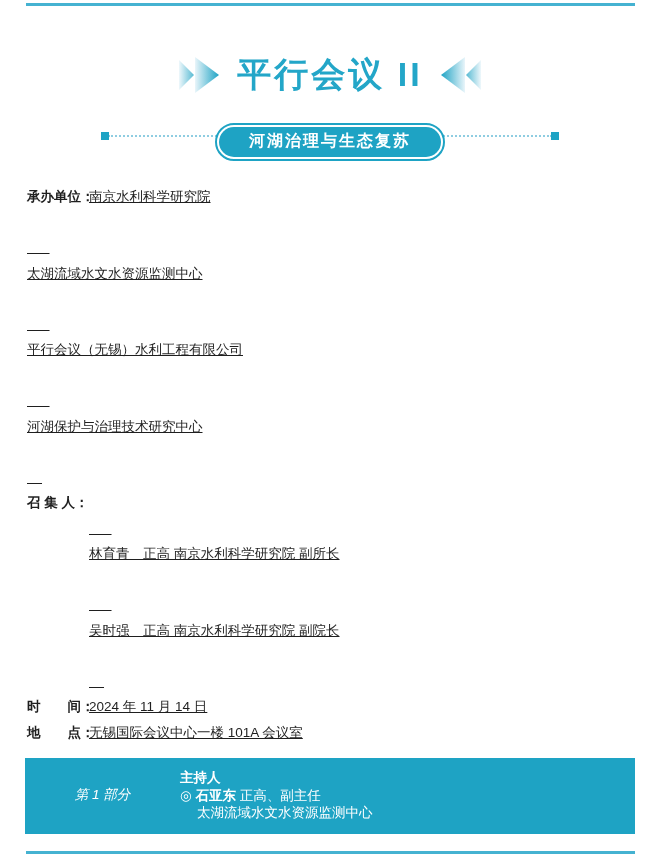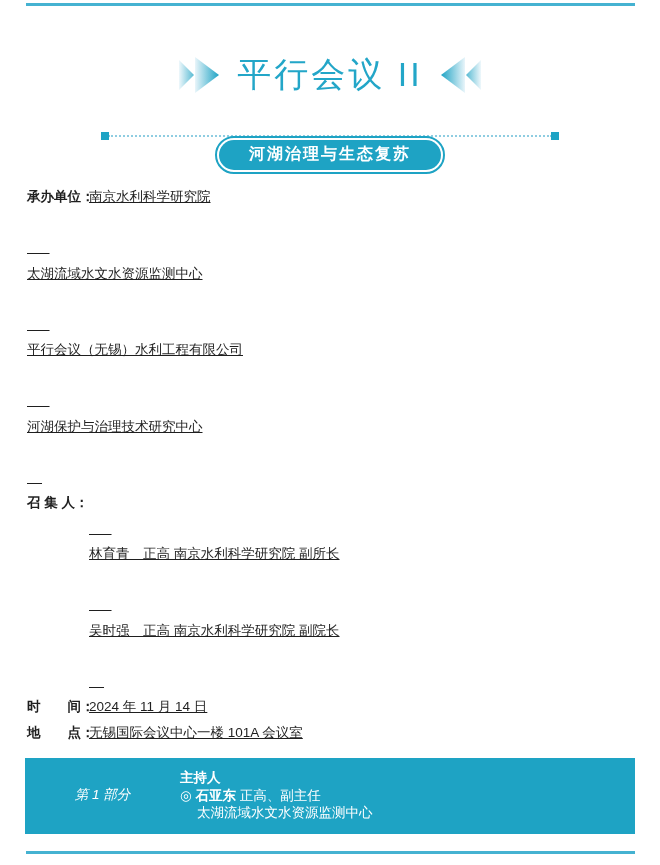--- a/index.html
+++ b/index.html
@@ -7,29 +7,29 @@
     width:660px; height:865px; background:#ffffff; position:relative;
     font-family:"Liberation Sans","DejaVu Sans",sans-serif;
     color:#1f1f1f; overflow:hidden;
   }
   .rule { position:absolute; left:26px; width:609px; height:3px; background:#45b2d1; }
   .rule-top { top:3px; }
   .rule-bottom { top:851px; }
 
   
   .title-row { padding-top:52px; display:flex; align-items:center; justify-content:center; gap:16px; }
-  .main-title { font-size:34px; font-weight:normal; color:#23a6c8; letter-spacing:3px; white-space:pre; }
+  .main-title { font-size:34px; font-weight:bold; color:#23a6c8; letter-spacing:3px; white-space:pre; }
   .chev { display:block; }
 
   
   .badge-wrap { position:relative; margin-top:22px; height:34px; }
   .badge-dots { position:absolute; left:108px; right:108px; top:15px; border-top:2px dotted #8fcde1; }
   .badge-sq { position:absolute; top:12px; width:8px; height:8px; background:#1ea3c4; }
   .badge-sq.left { left:101px; } .badge-sq.right { right:101px; }
-  .badge-pill { position:absolute; left:50%; top:16px; transform:translateX(-50%);
+  .badge-pill { position:absolute; left:50%; top:3px; transform:translateX(-50%);
     border:2px solid #1ea3c4; border-radius:999px; padding:2px; background:#ffffff; }
   .badge-inner { background:#1ea3c4; color:#ffffff; border-radius:999px;
     padding:4px 30px 5px; font-weight:bold; font-size:16px; letter-spacing:2px; white-space:nowrap; }
 
   
   .meta { margin:30px 0 0 27px; font-size:13.5px; }
   .meta-row { display:flex; }
   .meta-label { flex:none; width:62px; font-weight:bold; white-space:pre; line-height:25.5px; }
   .meta-lines { line-height:25.5px; white-space:pre;text-decoration:underline; }
 

